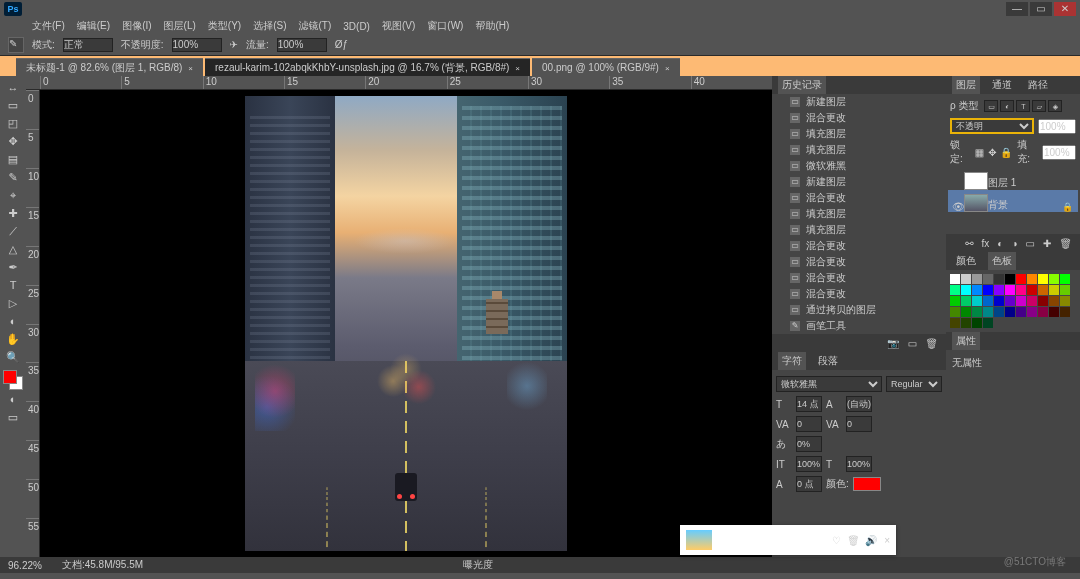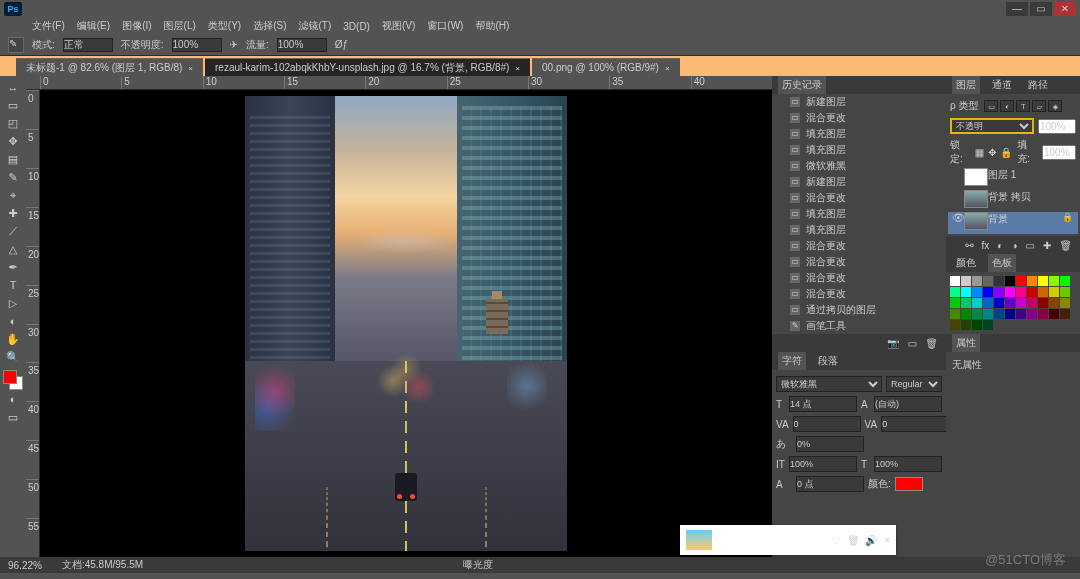--- a/index.html
+++ b/index.html
@@ -58,39 +58,39 @@
 .hist-body{flex:0 0 auto;background:#454545;max-height:260px;overflow:hidden}
 .hist-src{display:flex;align-items:center;height:20px;padding:0 4px;background:#454545;gap:4px}
 .hist-src .th{width:18px;height:14px;background:linear-gradient(#8aa,#556)}
 .hist-item{display:flex;align-items:center;height:16px;padding-left:18px;gap:6px;font-size:9px}
 .hist-item .hi{width:10px;height:10px;background:#666;font-size:8px;text-align:center;line-height:10px}
 .hist-foot{height:18px;background:#3a3a3a;display:flex;justify-content:flex-end;align-items:center;gap:8px;padding:0 8px;font-size:10px}
 .char-panel{background:#454545;padding:4px;flex:1}
 .char-row{display:flex;align-items:center;gap:4px;height:20px;font-size:9px}
 .char-row select,.char-row input{background:#3a3a3a;border:1px solid #222;color:#ccc;font-size:9px;height:16px}
 .char-row select{flex:1}
-.char-row input{width:68px}
+.char-row input{width:26px}
 .char-row .lbl{width:16px;font-size:10px}
 .color-box{width:28px;height:14px;background:#f00;border:1px solid #888}
 .layers-body{background:#454545;flex:1;padding:2px}
 .layers-opts{display:flex;gap:4px;padding:2px;font-size:9px;align-items:center}
 .layers-opts select{background:#3a3a3a;border:2px solid #eab308;color:#ccc;font-size:9px;height:16px;flex:1}
-.lyr{display:flex;align-items:flex-start;height:22px;gap:0;padding:0 4px}
+.lyr{display:flex;align-items:flex-end;height:22px;gap:0;padding:0 4px}
 .lyr.sel{background:#5a7aa8}
 .lyr .eye{width:12px;font-size:10px}
 .lyr .th{width:24px;height:18px;background:linear-gradient(#8aa,#556);border:1px solid #888}
 .lyr .th.blank{background:#fff}
 .lyr .lk{margin-left:auto;font-size:9px}
 .swatches{padding:4px;display:flex;flex-wrap:wrap;gap:1px}
 .swatches .sw{width:10px;height:10px}
 .statusbar{height:16px;background:#3a3a3a;display:flex;align-items:center;padding:0 8px;gap:20px;font-size:9px;color:#aaa}
 .notif{position:absolute;bottom:24px;left:680px;width:216px;height:30px;background:#fff;display:flex;align-items:center;padding:0 6px;gap:6px;font-size:9px;color:#333;box-shadow:0 1px 4px rgba(0,0,0,0.4)}
 .notif .nth{width:26px;height:20px;background:linear-gradient(#6cf,#fc6)}
 .notif .nact{margin-left:auto;display:flex;gap:6px;color:#888}
-.watermark{position:absolute;bottom:10px;right:14px;font-size:13px;color:#888;opacity:0.8}
+.watermark{position:absolute;bottom:10px;right:14px;font-size:10px;color:#888;opacity:0.8}
 .filter-icons{display:flex;gap:2px;padding:2px}
 .filter-icons .fi{width:14px;height:12px;background:#3a3a3a;border:1px solid #222;font-size:7px;text-align:center;line-height:12px}
 .props{padding:6px;font-size:10px;color:#999}
 </style>
 </head>
 <body>
 
 <div class="titlebar">
   <span class="ps">Ps</span>
   <div class="win-ctrl">
@@ -345,25 +345,20 @@
           <span>✥</span>
           <span>🔒</span>
           <span style="margin-left:auto">填充:</span>
           <input style="width: 34px;" value="100%">
         </div>
       <div id="layers-list">
           <div class="lyr">
             <span class="eye"></span>
             <div class="th blank"></div>
             <span>图层 1</span>
-          </div>
-          <div class="lyr">
-            <span class="eye"></span>
-            <div class="th"></div>
-            <span>背景 拷贝</span>
           </div>
           <div class="lyr sel">
             <span class="eye">👁</span>
             <div class="th"></div>
             <span>背景</span>
             <span class="lk">🔒</span>
           </div>
         </div>
     </div>
     <div class="hist-foot">

